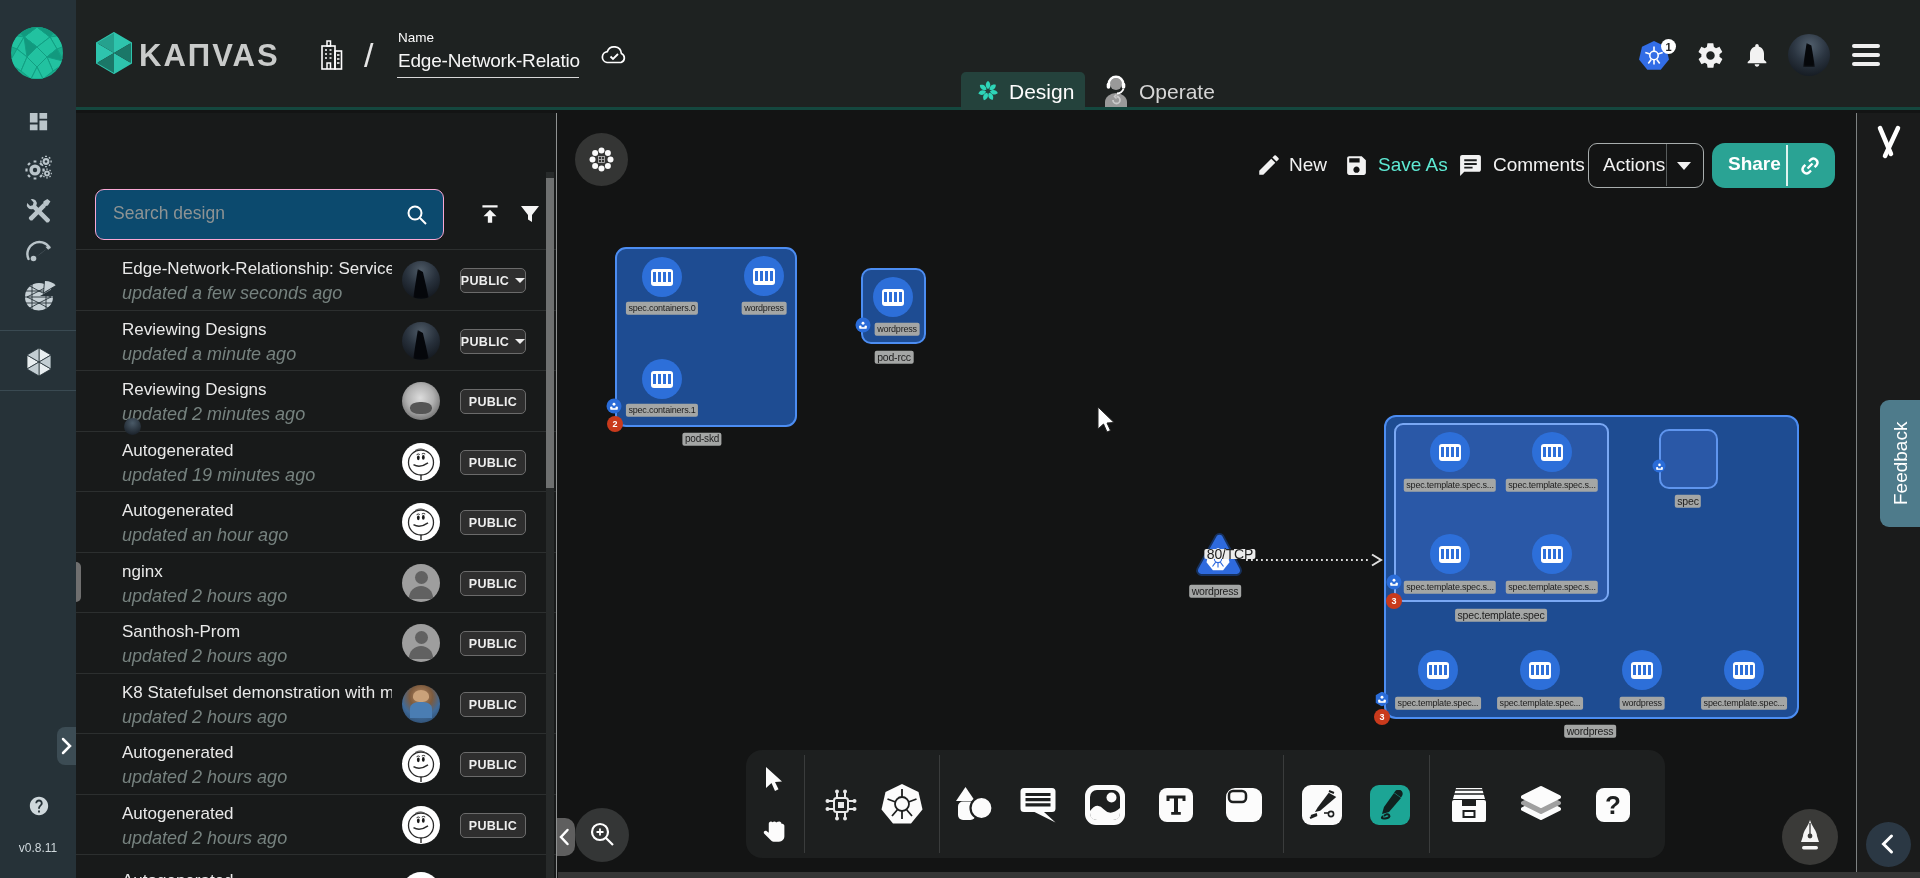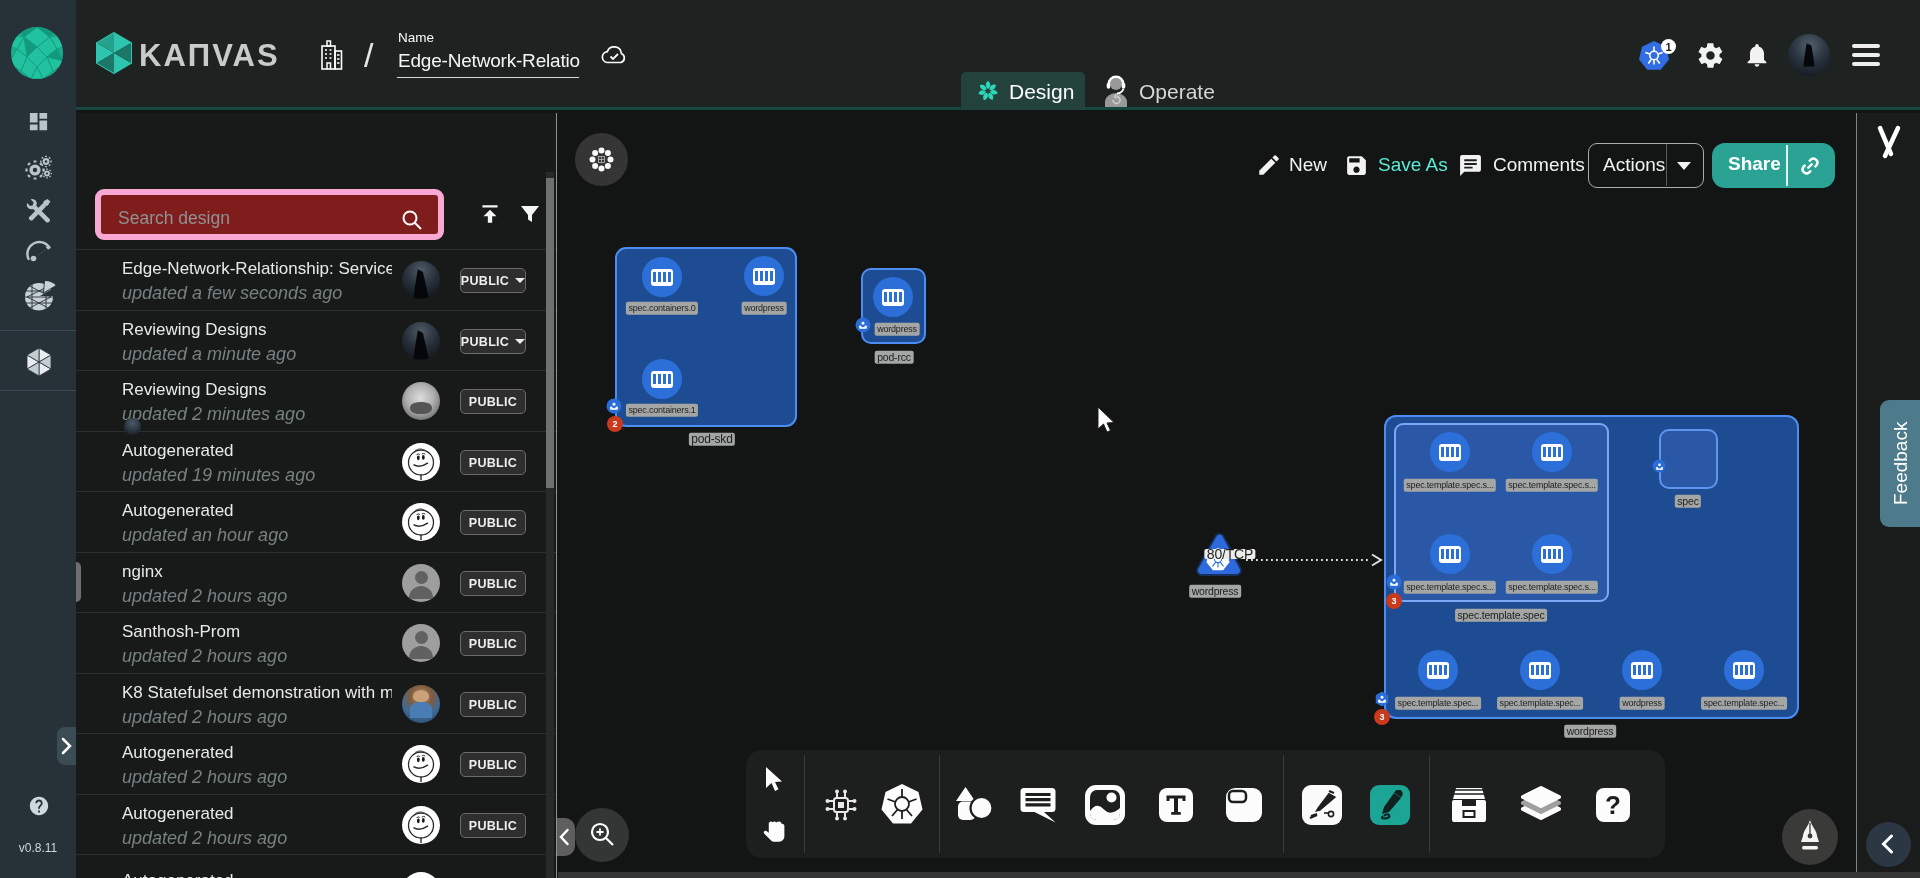--- a/index.html
+++ b/index.html
@@ -217,21 +217,21 @@
       </svg>
   </div>
 
   <svg class="abs" style="left:28px;top:795px;" width="22" height="22" viewBox="0 0 24 24" fill="#cfd8dc">
     <path d="M12 2C6.48 2 2 6.48 2 12s4.48 10 10 10 10-4.48 10-10S17.52 2 12 2zm1 17h-2v-2h2v2zm2.07-7.75l-.9.92C13.45 12.9 13 13.5 13 15h-2v-.5c0-1.1.45-2.1 1.17-2.83l1.24-1.26c.37-.36.59-.86.59-1.41 0-1.1-.9-2-2-2s-2 .9-2 2H8c0-2.21 1.79-4 4-4s4 1.79 4 4c0 .88-.36 1.68-.93 2.25z"></path>
   </svg>
   <div class="abs" style="left:0;top:841px;width:76px;text-align:center;font-size:12px;color:#cfd8dc;">v0.8.11</div>
 </div>
 <div id="panel">
 
-  <div class="abs" style="left:19px;top:76px;width:349px;height:51px;background:#7f1d1d;border:6px solid #f9a8d4;border-radius:9px;box-sizing:border-box;">
+  <div class="abs" style="left:19px;top:76px;width:349px;height:51px;background:#0c4a6e;border:1px solid #f9a8d4;border-radius:9px;box-sizing:border-box;">
     <div style="position:absolute;left:17px;top:13px;font-size:17.5px;color:#8e9393;">Search design</div>
     <svg style="position:absolute;right:14px;top:13px;" width="24" height="24" viewBox="0 0 24 24" fill="none" stroke="#fff" stroke-width="2">
         <circle cx="10" cy="10" r="6.5"></circle>
         <path d="M15 15l6 6"></path>
       </svg>
   </div>
 
   <svg class="abs" style="left:401px;top:88px;" width="26" height="26" viewBox="0 0 24 24" fill="#f5f5f5">
       <path d="M5 4v2h14V4H5zm7 4l-6 6h4v6h4v-6h4l-6-6z"></path>
     </svg>
@@ -394,21 +394,21 @@
       <div class="cbox">
         <div class="cbar"></div>
         <div class="cbar"></div>
         <div class="cbar"></div>
         <div class="cbar"></div>
       </div>
     </div>
   <div class="chip" style="left:104px;top:195px;">spec.containers.0</div>
   <div class="chip" style="left:206px;top:195px;">wordpress</div>
   <div class="chip" style="left:104px;top:297px;">spec.containers.1</div>
-  <div class="chip" style="left:154px;top:326px;font-size:12px;">pod-skd</div>
+  <div class="chip" style="left:144px;top:326px;font-size:10px;">pod-skd</div>
   <div class="bluebadge" style="left:56px;top:293px;">
       <svg width="9" height="9" viewBox="0 0 10 10" fill="#fff">
         <circle cx="5" cy="3" r="1.6"></circle>
         <circle cx="2" cy="7" r="1.4"></circle>
         <circle cx="8" cy="7" r="1.4"></circle>
         <rect x="1" y="7.4" width="8" height="1.8"></rect>
       </svg>
     </div>
   <div class="redbadge" style="left:57px;top:311px;">2</div>
 

